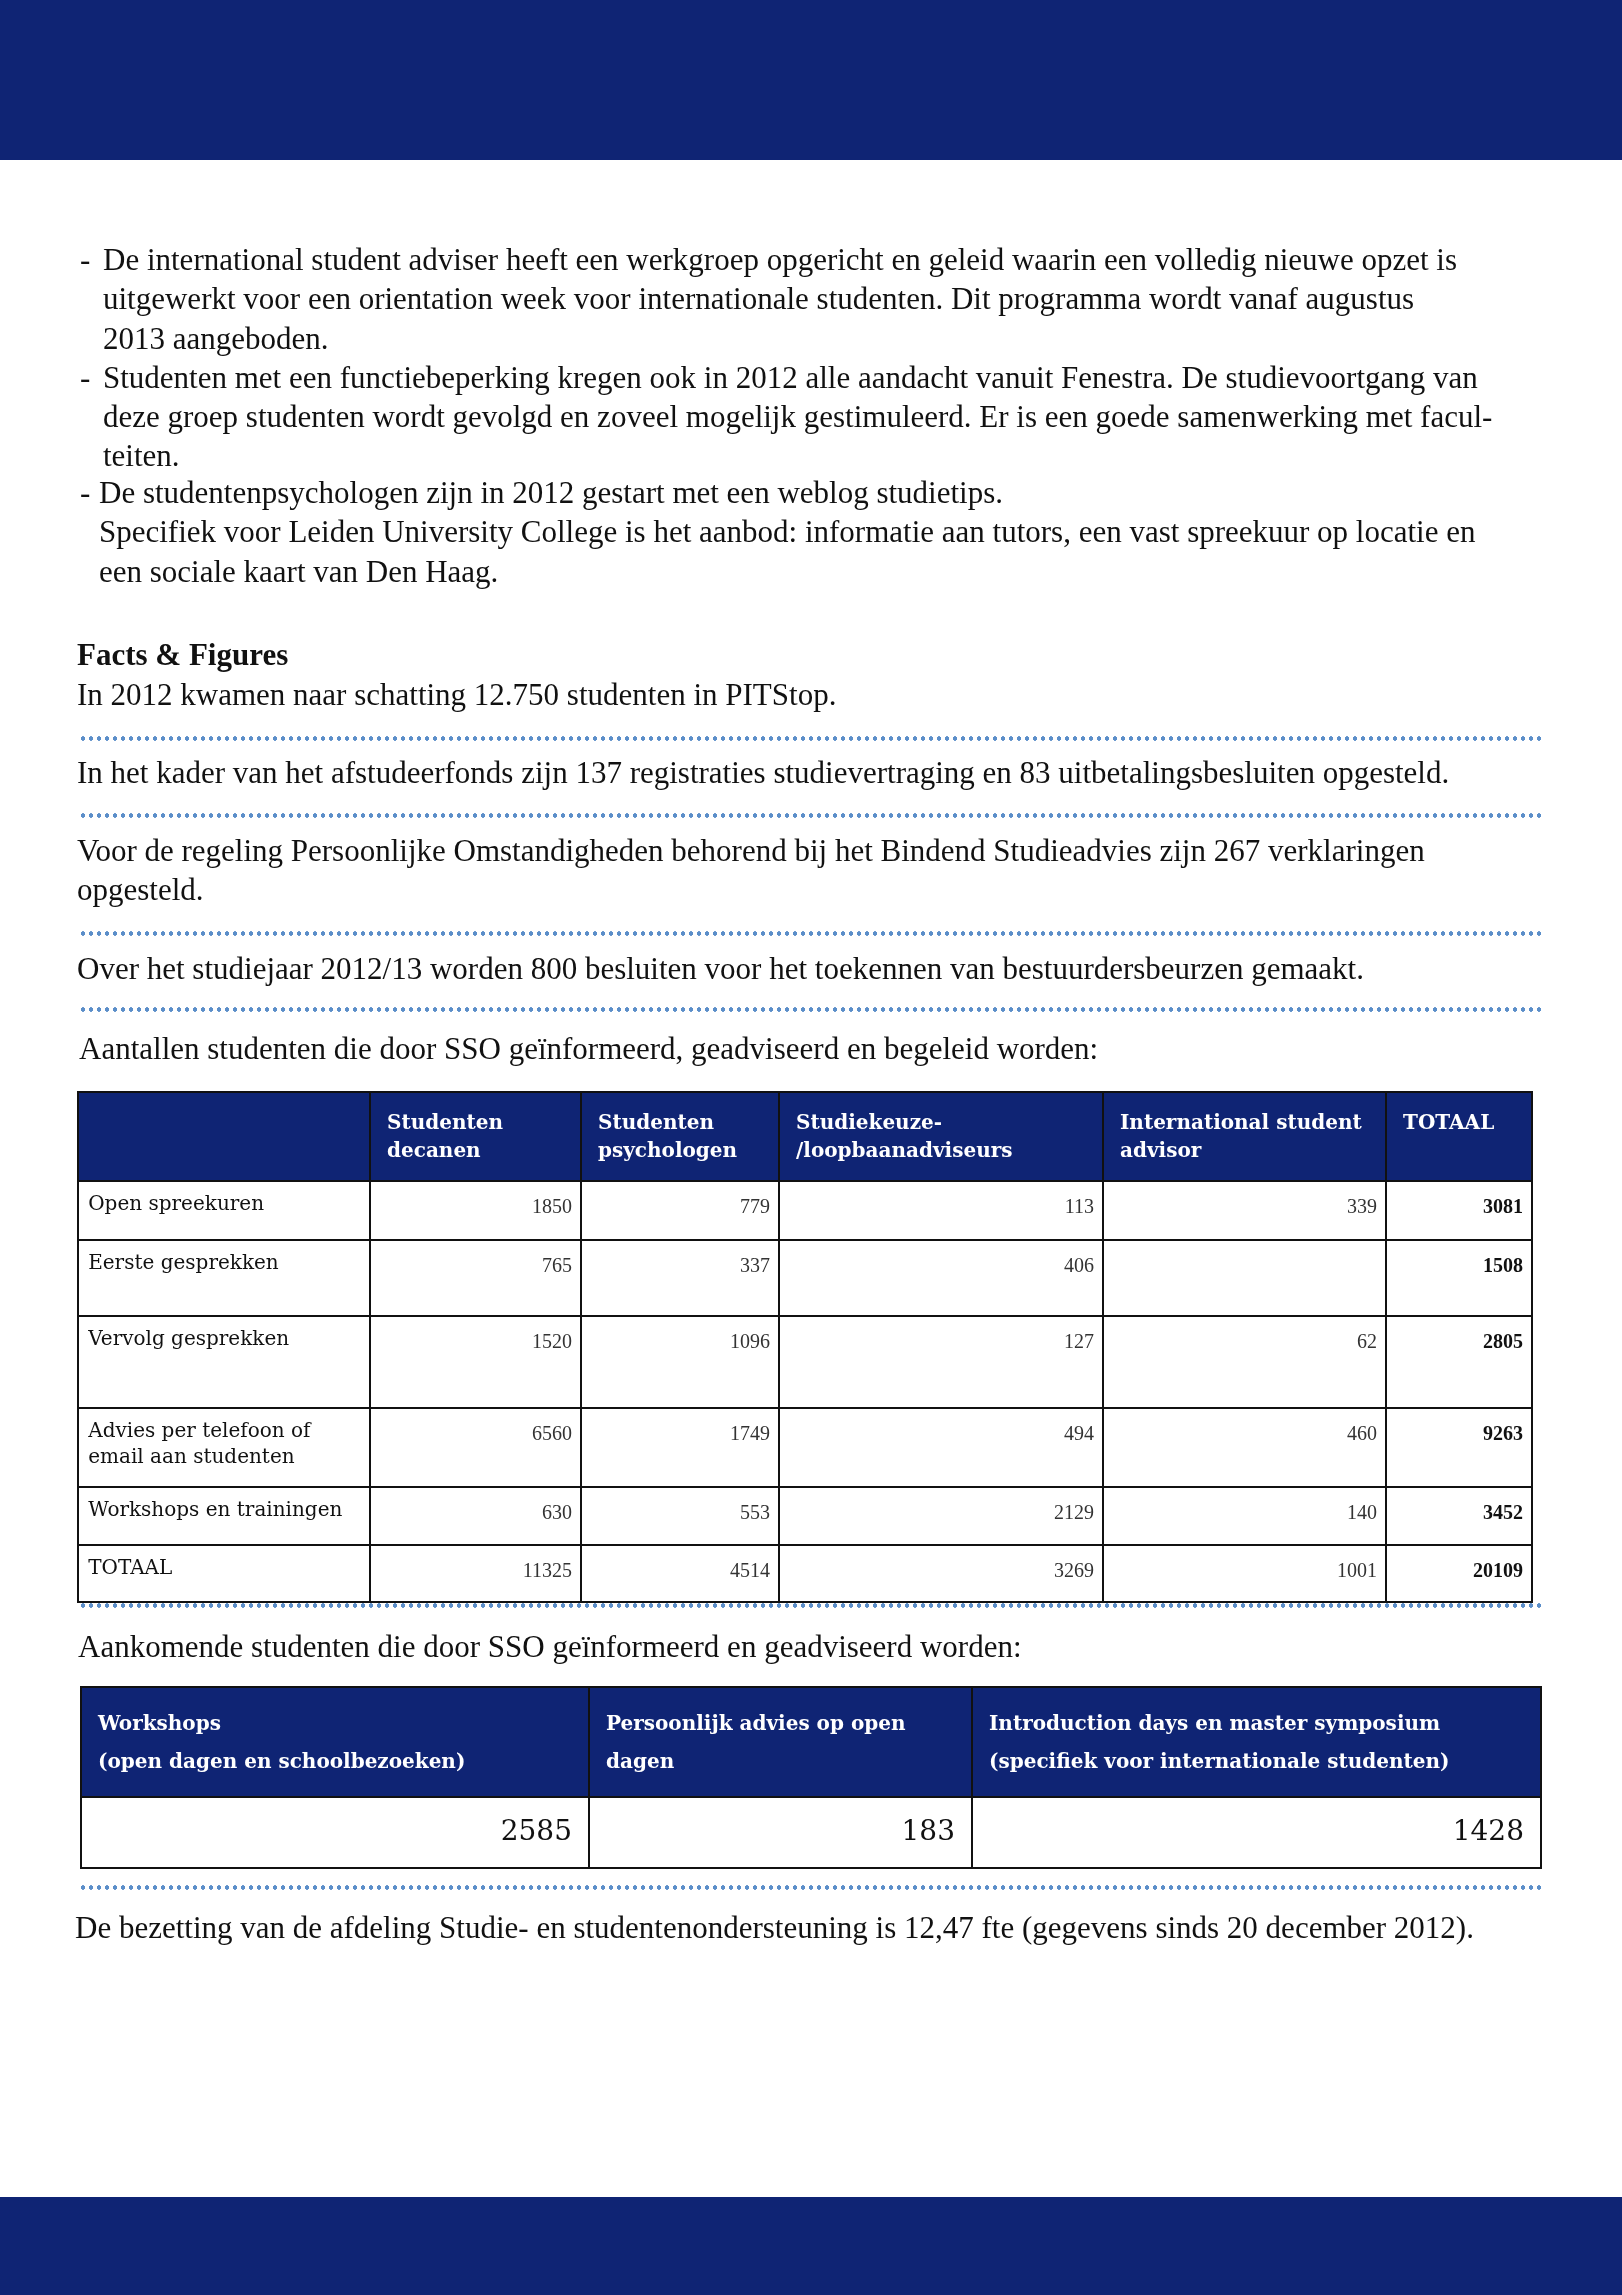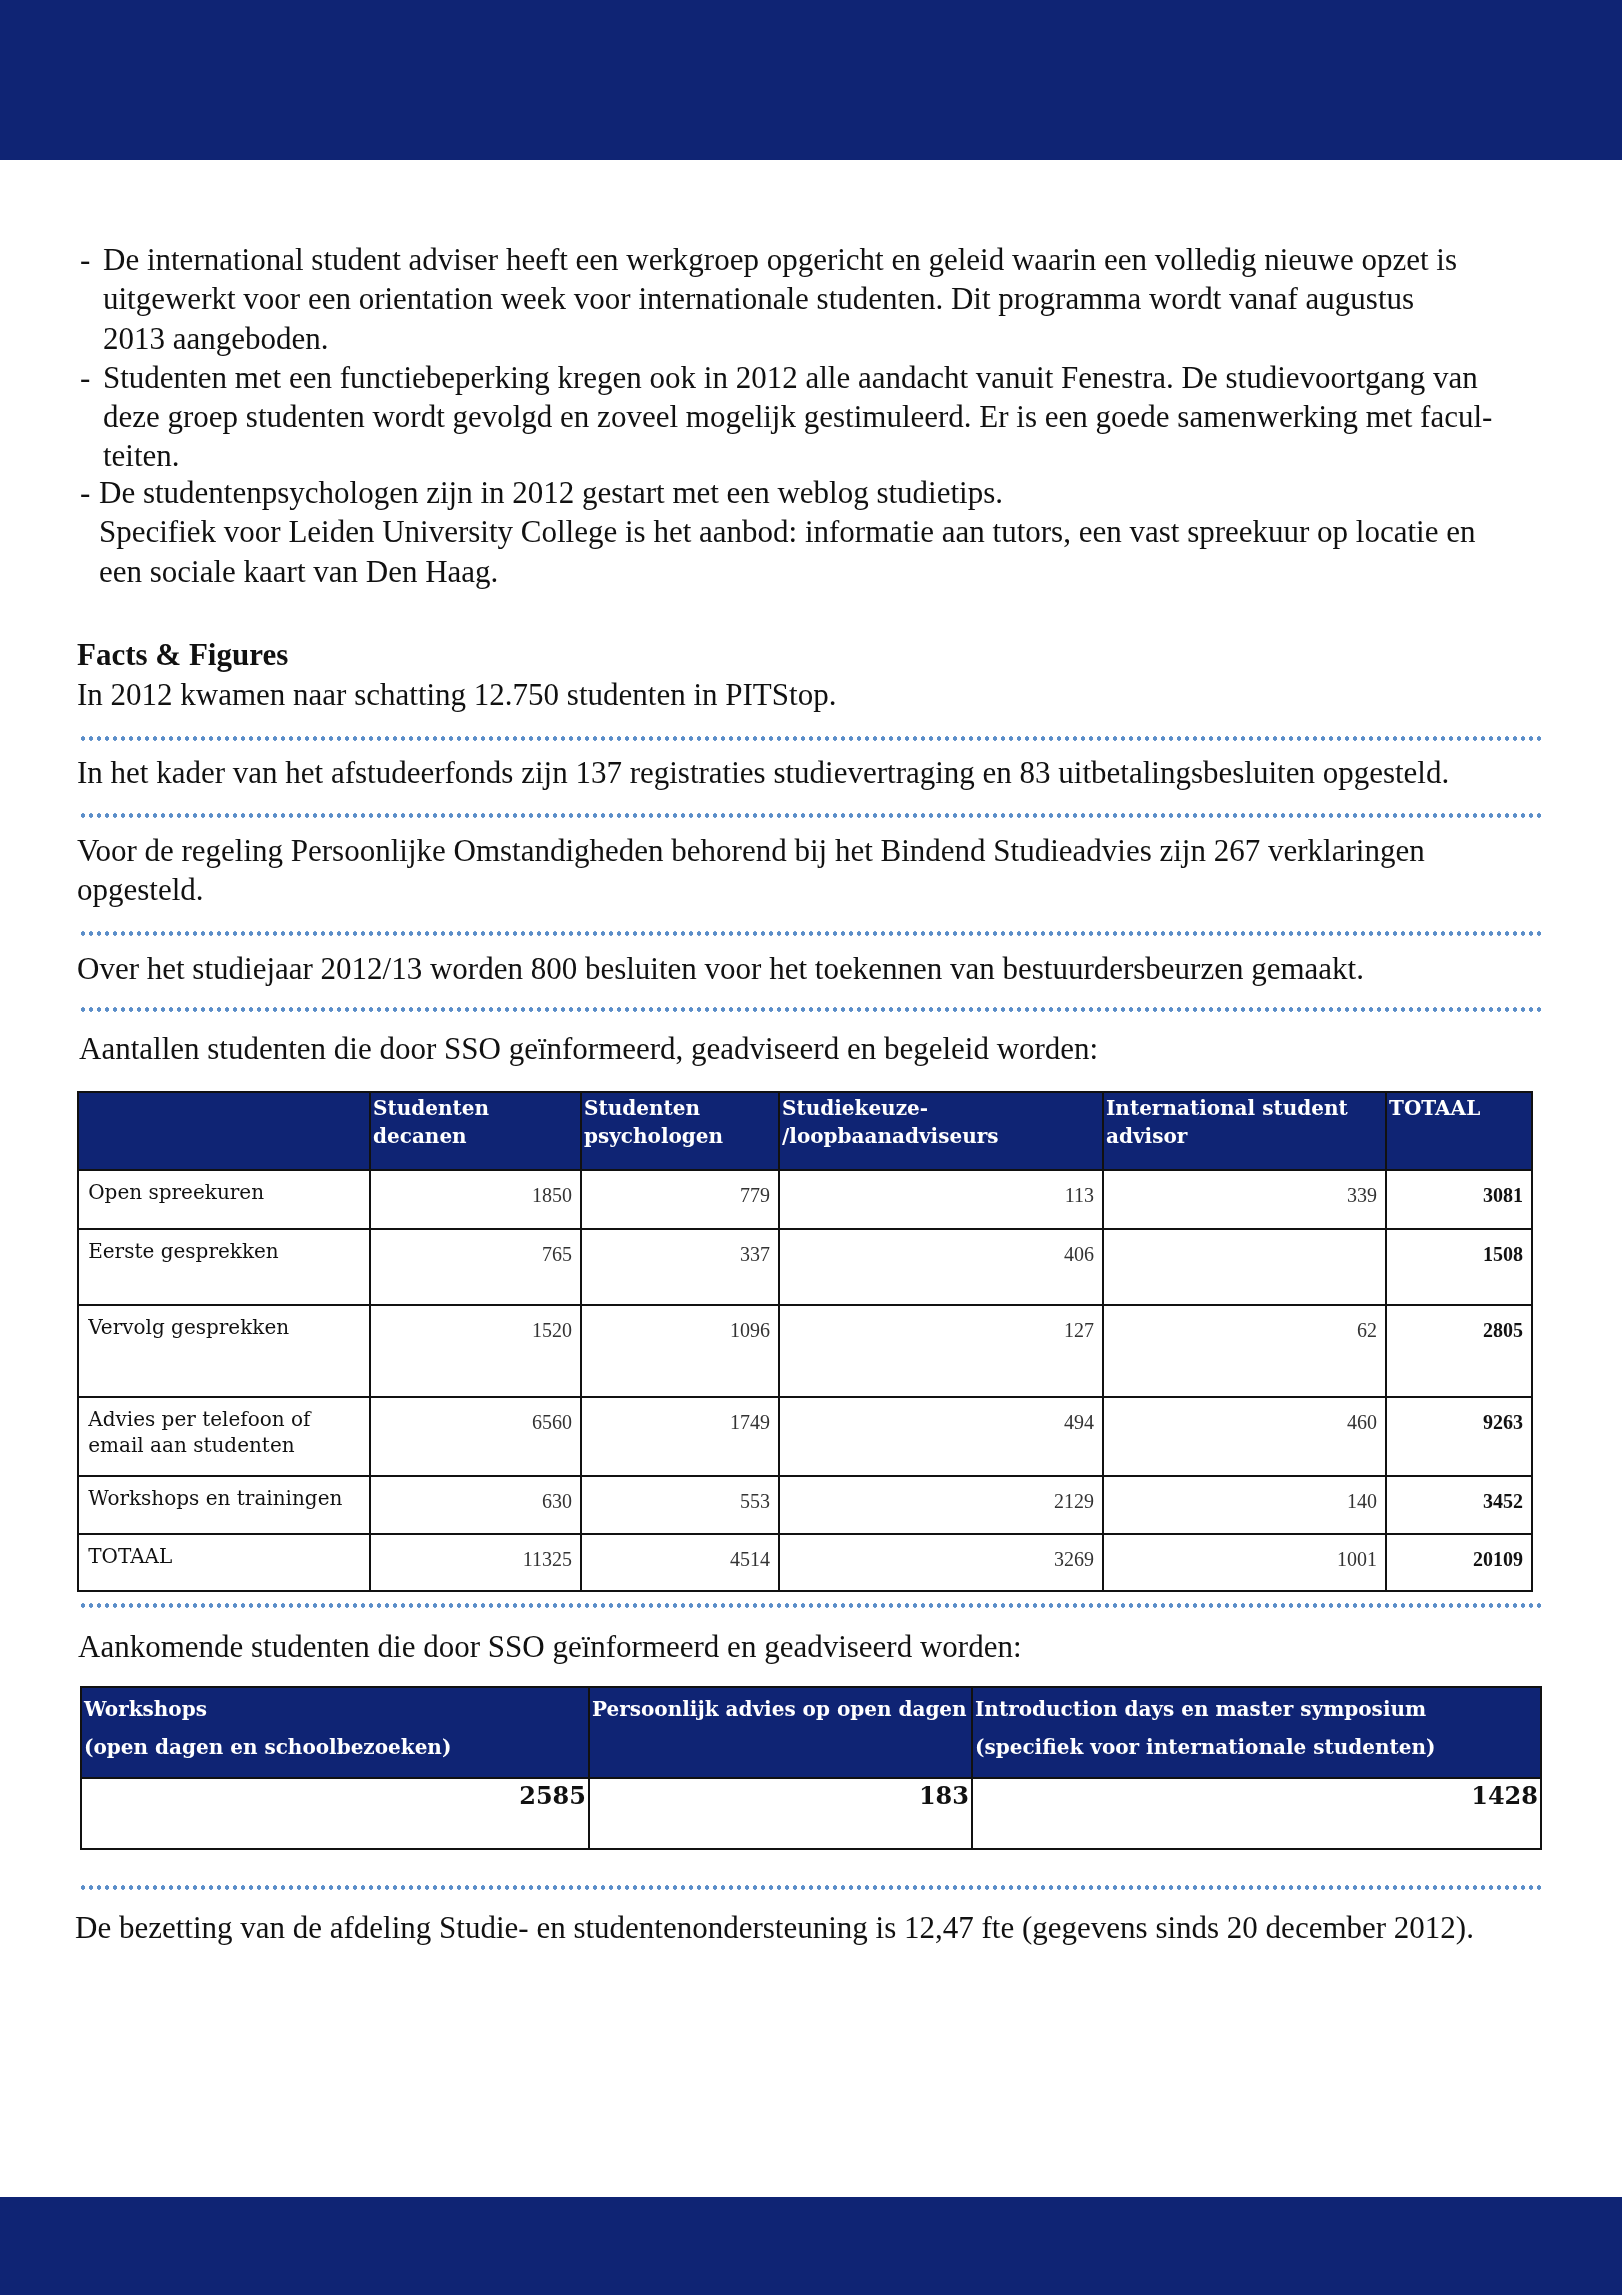--- a/index.html
+++ b/index.html
@@ -17,28 +17,28 @@
   .bold { font-weight:bold; }
 
   .dots {
     position:absolute; left:79px; width:1462px; height:5.2px;
     background-image: radial-gradient(circle, #5b8ec9 2.1px, transparent 2.4px);
     background-size:8px 5.2px; background-repeat:repeat-x;
   }
 
   table.t { position:absolute; border-collapse:collapse; table-layout:fixed;
     font-family:"DejaVu Serif", serif; }
-  table.t th, table.t td { border:2px solid #111; padding:2px; vertical-align:top; }
+  table.t th, table.t td { border:2px solid #111; padding:16px; vertical-align:top; }
   table.t th { background:#0f2474; color:#fff; text-align:left; font-weight:bold; }
   .t1 th { font-size:20px; line-height:27.5px; padding:7.9px 9.2px 0 9.2px; }
   .t1 td.lab { font-size:20px; line-height:26px; font-weight:normal; padding:7.9px 9.2px 0 9.2px; }
   .t1 td.num { font-size:20px; text-align:right; padding:13px 7.9px 0 0; color:#333; font-family:"Liberation Serif", serif; }
   .t1 td.tot { font-weight:bold; color:#111; }
   .t2 th { font-size:20px; line-height:38px; padding:5.2px 10.5px 0 10.5px;margin-left:6px; }
-  .t2 td { font-size:24px; text-align:right; padding:11.8px 9.2px 0 0; font-weight:bold; }
+  .t2 td { font-size:28px; text-align:right; padding:11.8px 9.2px 0 0; font-weight:normal; }
 </style>
 </head>
 <body>
 
 <div class="band top"></div>
 
 <div>
   <span class="bullet" style="left:80px;top:240px;">-</span>
   <div class="text" style="left:103px;top:240px;">De international student adviser heeft een werkgroep opgericht en geleid waarin een volledig nieuwe opzet is</div>
   <div class="text" style="left:103px;top:279px;">uitgewerkt voor een orientation week voor internationale studenten. Dit programma wordt vanaf augustus</div>

